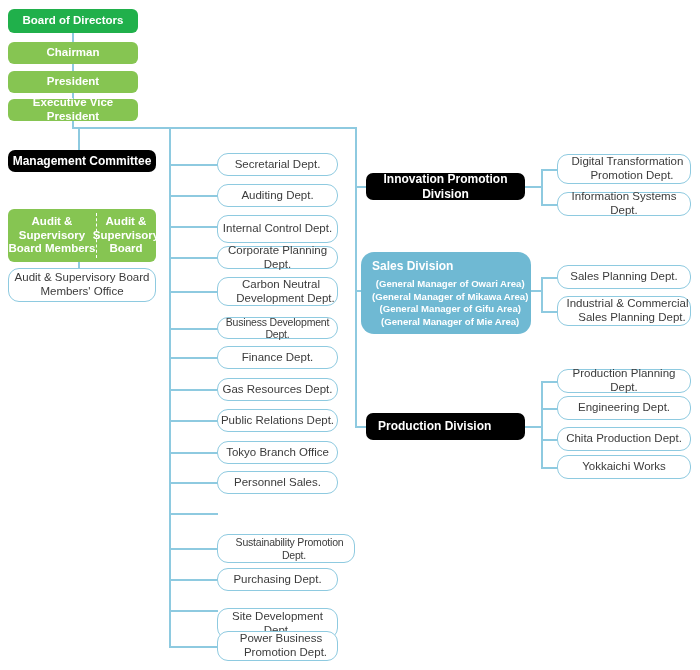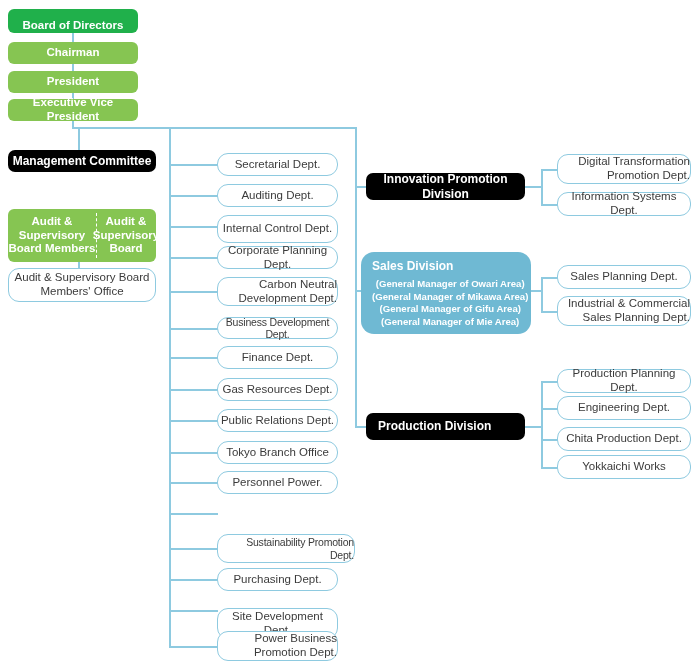--- a/index.html
+++ b/index.html
@@ -46,41 +46,41 @@
     background:#6FB9D3;color:#fff;border-radius:13px;
     font-weight:bold;
   }
   
   .white-box{
     background:#fff;border:1px solid #8ECAE0;border-radius:11px;
     color:#3b3b3b;font-size:11.5px;font-weight:normal;
   }
   .white-box.tight{font-size:10.5px;letter-spacing:-0.2px;}
 
-  .twoline{flex-direction:column;align-items:flex-end;padding-left:7px;}
+  .twoline{flex-direction:column;align-items:center;padding-left:7px;}
   .twoline .l2{padding-left:9px;}
 
   .sales-inner{
     flex-direction:column;align-items:flex-start;
     padding:7px 0 0 11px;justify-content:flex-start;
   }
   .sales-title{font-size:12px;font-weight:bold;margin-bottom:5px;}
   .sales-sub{font-size:9.6px;font-weight:bold;line-height:1.32;}
 
   .audit-split{
     position:absolute;
     border-left:1.5px dashed #ffffff;
   }
 </style>
 </head>
 <body>
 
 <div id="chart">
 
-  <div class="node green-dark" style="left:8px;top:9px;width:130px;height:24px;align-items:flex-end;">
+  <div class="node green-dark" style="left:8px;top:9px;width:130px;height:24px;">
     <span>Board of Directors</span>
   </div>
   <div class="ln v" style="left:72px;top:33px;height:10px;"></div>
 
   <div class="node green-light" style="left:8px;top:42px;width:130px;height:22px;">
     <span>Chairman</span>
   </div>
   <div class="ln v" style="left:72px;top:64px;height:9px;"></div>
 
   <div class="node green-light" style="left:8px;top:71px;width:130px;height:22px;">
@@ -172,21 +172,21 @@
     <span>Public Relations Dept.</span>
   </div>
 
   <div class="ln h" style="left:169px;top:452px;width:49px;"></div>
   <div class="node white-box" style="left:217px;top:441px;width:121px;height:23px;">
     <span>Tokyo Branch Office</span>
   </div>
 
   <div class="ln h" style="left:169px;top:482px;width:49px;"></div>
   <div class="node white-box" style="left:217px;top:471px;width:121px;height:23px;">
-    <span>Personnel Power.</span>
+    <span>Personnel Sales.</span>
   </div>
 
   <div class="ln h" style="left:169px;top:513px;width:49px;"></div>
 
   <div class="ln h" style="left:169px;top:548px;width:49px;"></div>
   <div class="node white-box twoline tight" style="left:217px;top:534px;width:138px;height:29px;">
     <span>Sustainability Promotion</span>
     <span class="l2">Dept.</span>
   </div>
 

